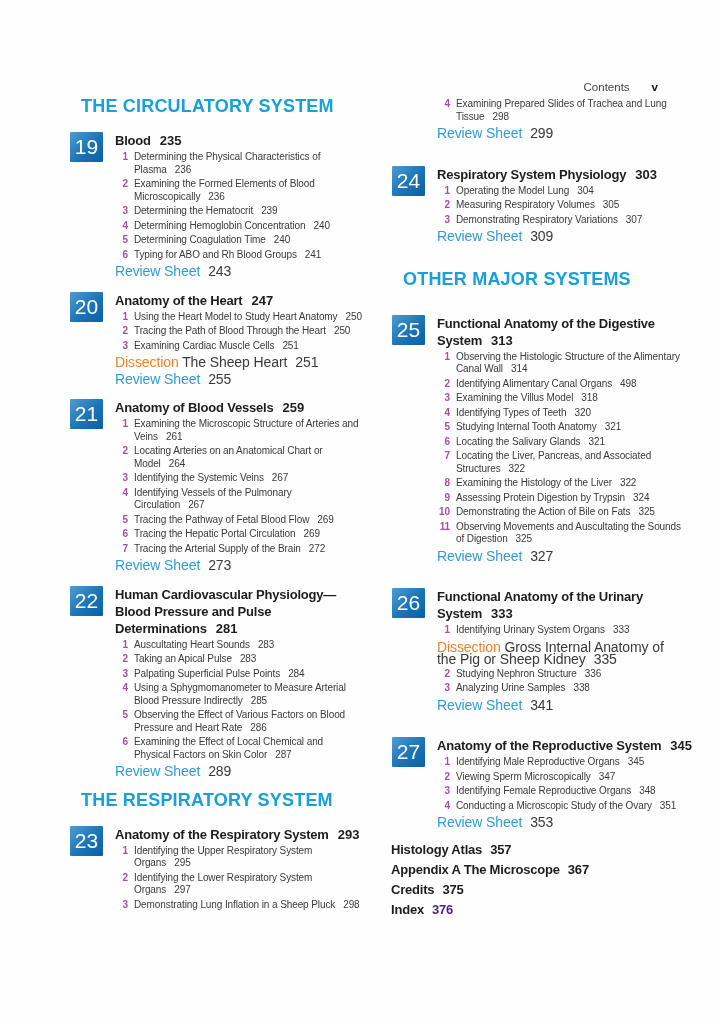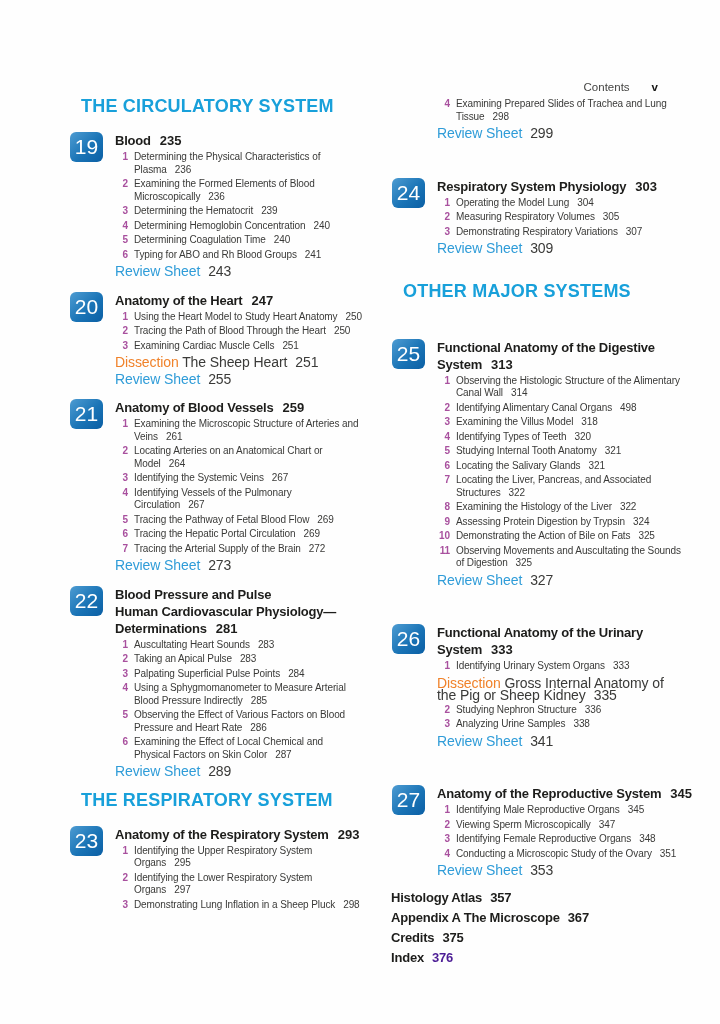--- a/index.html
+++ b/index.html
@@ -8,22 +8,22 @@
   .cols{display:flex;gap:28px;padding:96px 0 0 68px;}
   .col-left{width:294px;flex:none;}
   .col-right{width:292px;flex:none;}
   .col > :first-child{margin-top:0;}
 
   .section-heading{font-size:18px;font-weight:bold;color:#18a0da;
                    letter-spacing:.2px;line-height:20px;margin:12px 0 16px 13px;}
   .col-right .section-heading{margin-top:26px;}
 
   .chapter{display:flex;gap:12px;margin-top:14px;}
-  .col-right .chapter{margin-top:38px;justify-content:flex-end;}
-  .chap-box{flex:none;width:33px;height:30px;margin-left:2px;border-radius:6px;
+  .col-right .chapter{margin-top:26px;justify-content:flex-end;}
+  .chap-box{flex:none;width:33px;height:30px;margin-left:2px;border-radius:1px;
             background:linear-gradient(135deg,#4e9cd2 0%,#1a74b6 55%,#0b5fa4 100%);
             color:#ffffff;font-size:21px;font-weight:500;line-height:30px;text-align:center;}
   .chap-content{flex:1;min-width:0;}
   .title-line{font-size:13px;font-weight:bold;color:#1d1d1b;line-height:17px;
               letter-spacing:-0.2px;white-space:nowrap;}
   .chap-page{margin-left:9px;letter-spacing:0;}
 
   .items{margin-top:2px;}
   .item{display:flex;gap:6px;margin-top:2px;font-size:10px;line-height:12.5px;
         color:#3a3a38;letter-spacing:-0.1px;}
@@ -154,22 +154,22 @@
                 <span class="item-text">Tracing the Arterial Supply of the Brain<span class="pg">272</span></span>
               </div>
               <div class="special"><span class="review-label">Review Sheet</span><span class="pg">273</span></div>
             </div>
           </div>
         </div>
         <div class="chapter">
           <div class="chap-box">22</div>
           <div class="chap-content">
             <div class="chap-title">
+              <div class="title-line">Human Cardiovascular Physiology—</div>
               <div class="title-line">Blood Pressure and Pulse</div>
-              <div class="title-line">Human Cardiovascular Physiology—</div>
               <div class="title-line">Determinations<span class="chap-page">281</span></div>
             </div>
             <div class="items">
               <div class="item">
                 <span class="item-num">1</span>
                 <span class="item-text">Auscultating Heart Sounds<span class="pg">283</span></span>
               </div>
               <div class="item">
                 <span class="item-num">2</span>
                 <span class="item-text">Taking an Apical Pulse<span class="pg">283</span></span>

